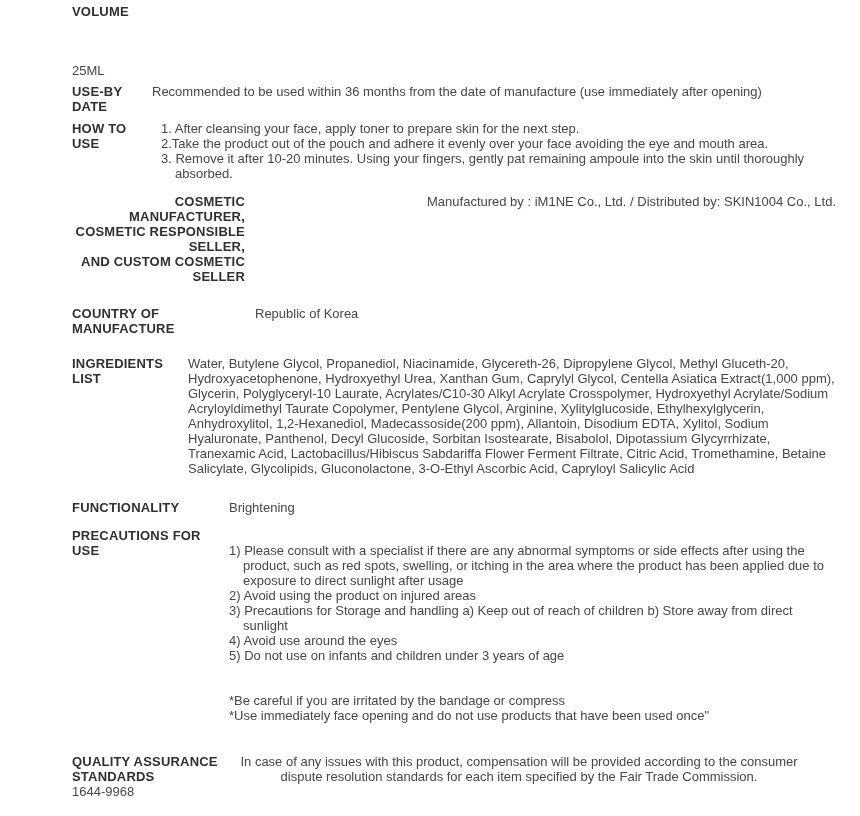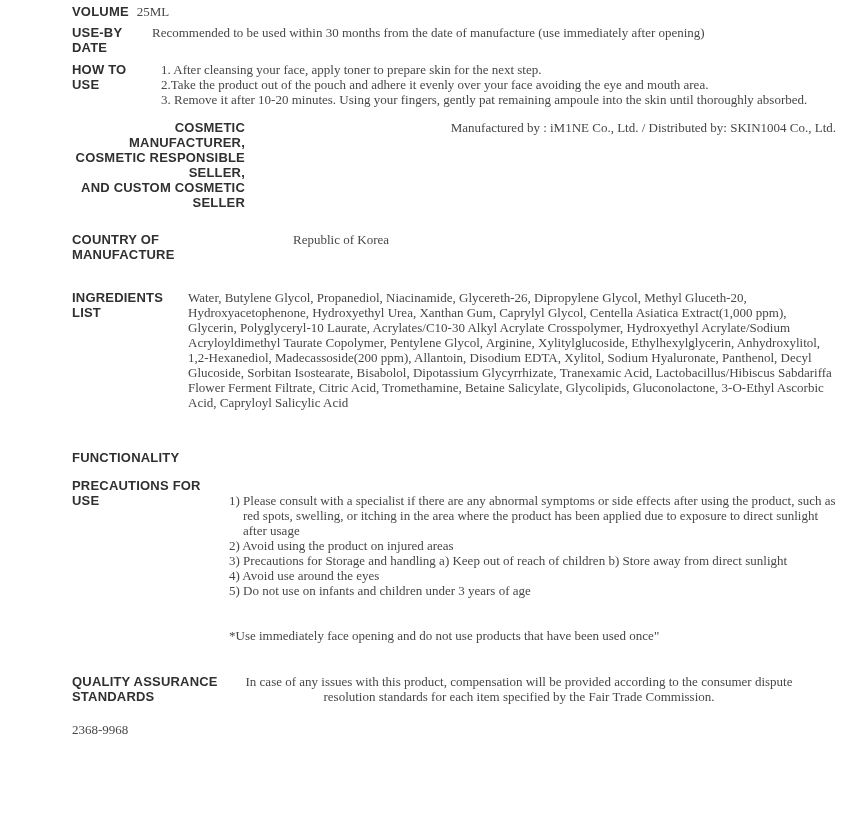--- a/index.html
+++ b/index.html
@@ -18,49 +18,49 @@
   }
   .row { display: flex; align-items: flex-start; }
   .row .label {
     flex: 0 0 var(--lw, 157px);
     font-weight: bold;
     color: #303030;
     letter-spacing: 0.2px;
     white-space: pre-line;
     padding-right: 8px;
   }
-  .row .value { flex: 1 1 auto; white-space: pre-line; font-family: Liberation Serif, serif; }
+  .row .value { flex: 1 1 auto; white-space: pre-line; }
   .hang { padding-left: 14px; text-indent: -14px; }
   .note-block { margin-top: 15px; }
   .quality-value { max-width: 580px; text-align: center; }
   
-  .mb-a { margin-bottom: 6px; }
+  .mb-a { margin-bottom: 6px; flex-direction: column; }
   .mb-b { margin-bottom: 7px; }
   .mb-c { margin-bottom: 13px; }
   .mb-d { margin-bottom: 22px; text-align: right; }
-  .mb-e { margin-bottom: 28px; gap: 38px; }
-  .mb-f { margin-bottom: 40px; justify-content: center; }
+  .mb-e { margin-bottom: 20px; }
+  .mb-f { margin-bottom: 24px; justify-content: center; }
   .mb-g { margin-bottom: 16px; }
-  .mb-h { margin-bottom: 18px; }
+  .mb-h { }
   .mb-i { margin-bottom: 35px; }
 </style>
 </head>
 <body>
 
 <div class="doc">
 
   <div class="row mb-a" style="--lw:59px">
     <div class="label">VOLUME</div>
     <div class="value">25ML</div>
   </div>
 
 
   <div class="row mb-b" style="--lw:80px">
     <div class="label">USE-BY DATE</div>
-    <div class="value">Recommended to be used within 30 months from the date of manufacture (use immediately after opening)</div>
+    <div class="value">Recommended to be used within 36 months from the date of manufacture (use immediately after opening)</div>
   </div>
 
   <div class="row mb-c" style="--lw:89px">
     <div class="label">HOW TO USE</div>
     <div class="value"><div class="hang">1. After cleansing your face, apply toner to prepare skin for the next step.</div><div class="hang">2.Take the product out of the pouch and adhere it evenly over your face avoiding the eye and mouth area.</div><div class="hang">3. Remove it after 10-20 minutes. Using your fingers, gently pat remaining ampoule into the skin until thoroughly absorbed.</div></div>
   </div>
 
   <div class="row mb-d" style="--lw:181px">
     <div class="label">COSMETIC MANUFACTURER,
 COSMETIC RESPONSIBLE SELLER,
@@ -73,33 +73,34 @@
     <div class="value">Republic of Korea</div>
   </div>
 
   <div class="row mb-f" style="--lw:116px">
     <div class="label">INGREDIENTS LIST</div>
     <div class="value">Water, Butylene Glycol, Propanediol, Niacinamide, Glycereth-26, Dipropylene Glycol, Methyl Gluceth-20, Hydroxyacetophenone, Hydroxyethyl Urea, Xanthan Gum, Caprylyl Glycol, Centella Asiatica Extract(1,000 ppm), Glycerin, Polyglyceryl-10 Laurate, Acrylates/C10-30 Alkyl Acrylate Crosspolymer, Hydroxyethyl Acrylate/Sodium Acryloyldimethyl Taurate Copolymer, Pentylene Glycol, Arginine, Xylitylglucoside, Ethylhexylglycerin, Anhydroxylitol, 1,2-Hexanediol, Madecassoside(200 ppm), Allantoin, Disodium EDTA, Xylitol, Sodium Hyaluronate, Panthenol, Decyl Glucoside, Sorbitan Isostearate, Bisabolol, Dipotassium Glycyrrhizate, Tranexamic Acid, Lactobacillus/Hibiscus Sabdariffa Flower Ferment Filtrate, Citric Acid, Tromethamine, Betaine Salicylate, Glycolipids, Gluconolactone, 3-O-Ethyl Ascorbic Acid, Capryloyl Salicylic Acid</div>
   </div>
 
   <div class="row mb-c" style="--lw:157px">
     <div class="label">FUNCTIONALITY</div>
+    <div class="value">Brightening</div>
   </div>
 
   <div class="row mb-g" style="--lw:157px">
     <div class="label">PRECAUTIONS FOR USE</div>
     <div class="value">
       <div><div class="hang">1) Please consult with a specialist if there are any abnormal symptoms or side effects after using the product, such as red spots, swelling, or itching in the area where the product has been applied due to exposure to direct sunlight after usage</div><div class="hang">2) Avoid using the product on injured areas</div><div class="hang">3) Precautions for Storage and handling a) Keep out of reach of children b) Store away from direct sunlight</div><div class="hang">4) Avoid use around the eyes</div><div class="hang">5) Do not use on infants and children under 3 years of age</div></div>
-      <div class="note-block"><div>*Use immediately face opening and do not use products that have been used once"</div></div>
+      <div class="note-block"><div>*Be careful if you are irritated by the bandage or compress</div><div>*Use immediately face opening and do not use products that have been used once"</div></div>
     </div>
   </div>
 
   <div class="row mb-h" style="--lw:157px">
     <div class="label">QUALITY ASSURANCE
 STANDARDS</div>
     <div class="value quality-value">In case of any issues with this product, compensation will be provided according to the consumer dispute resolution standards for each item specified by the Fair Trade Commission.</div>
   </div>
 
   <div class="row mb-i" style="--lw:157px">
-    <div class="value">2368-9968</div>
+    <div class="value">1644-9968</div>
   </div>
 
 </div>
 
 </body></html>

